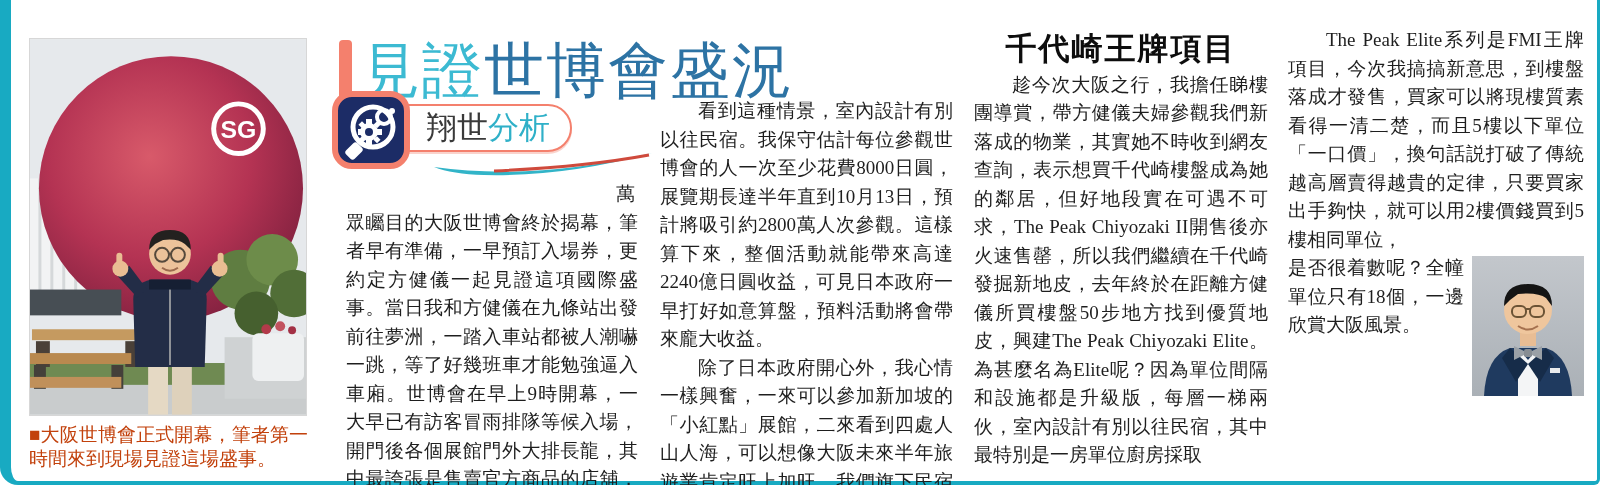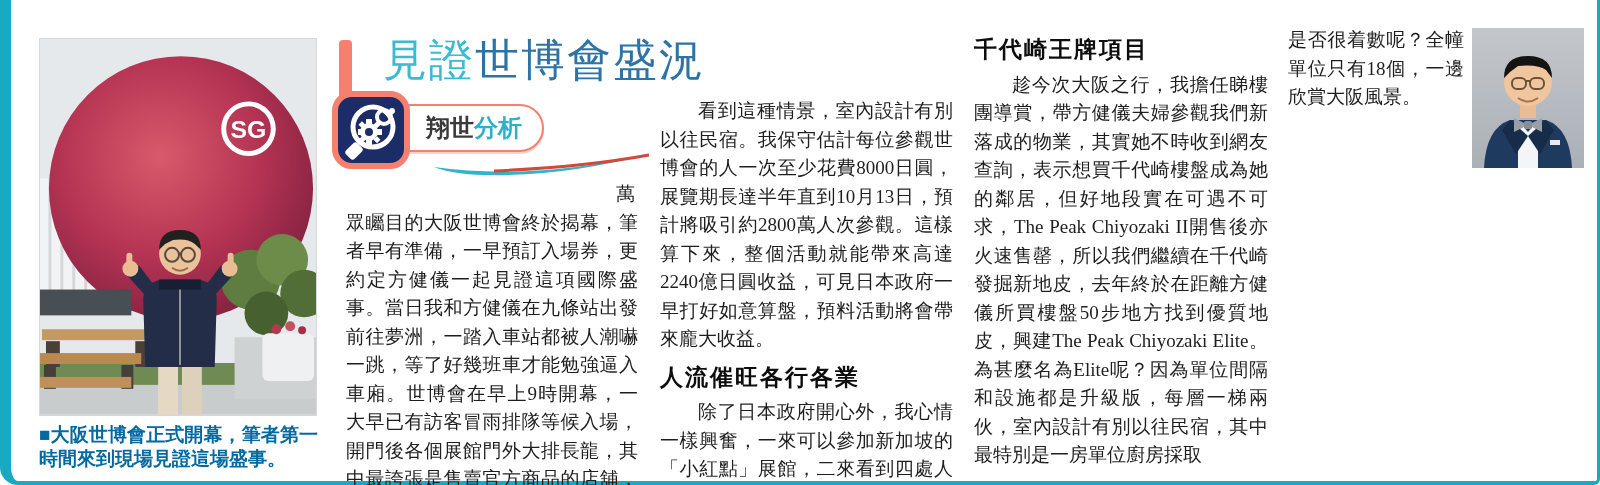--- a/index.html
+++ b/index.html
@@ -8,60 +8,60 @@
   #page {
     position:relative; width:1600px; height:485px; background:#ffffff; overflow:hidden;
   }
   
   .frame {
     position:absolute; inset:0; pointer-events:none;
     border-left:11px solid #18aac2; border-bottom:4px solid #18aac2; border-right:3px solid #18aac2;
     border-bottom-left-radius:18px; border-bottom-right-radius:6px;
   }
   
-  .figure { position:absolute; left:39px; top:38px; width:279px; }
+  .figure { position:absolute; left:29px; top:38px; width:279px; }
   .figure svg.photo { display:block; width:278px; height:378px; border:1px solid #d7d7d7; background:#e8eaec; }
   .caption {
-    margin-top:7px; font-family:"Liberation Sans", sans-serif; font-weight:bold;
-    font-size:19px; line-height:24px; color:#0369a1; text-align:justify;
+    margin-top:7px; font-family:"Liberation Sans", sans-serif; font-weight:normal;
+    font-size:19px; line-height:24px; color:#c2410c; text-align:justify;
   }
   
   .head-bar { position:absolute; left:339px; top:40px; width:13px; height:88px; background:#f4806d; border-radius:4px; }
   .headline {
-    position:absolute; left:383px; top:31px; font-family:"Liberation Sans", sans-serif;
-    font-size:44px; font-weight:400; letter-spacing:2px; white-space:nowrap;
+    position:absolute; left:360px; top:31px; font-family:"Liberation Sans", sans-serif;
+    font-size:60px; font-weight:400; letter-spacing:2px; white-space:nowrap;
   }
   .headline .hl-light { color:#3cbad2; }
   .headline .hl-dark  { color:#2d73a4; }
   
   .badge { position:absolute; left:332px; top:91px; width:310px; height:90px; }
   .badge .banner {
     position:absolute; left:64px; top:13px; height:48px; padding:0 20px 16px 28px;
     background:#ffffff; border:2px solid #f4806d; border-radius:10px 26px 26px 10px;
-    font-family:"Liberation Sans", sans-serif; font-weight:bold; font-size:24px; line-height:43px;
+    font-family:"Liberation Sans", sans-serif; font-weight:normal; font-size:31px; line-height:43px;
     box-shadow:0 2px 0 rgba(240,128,109,.35); white-space:nowrap;
   }
   .badge .banner .b-dark { color:#3a3a3a; }
   .badge .banner .b-cyan { color:#2fb0c8; }
   .badge .icon { position:absolute; left:0; top:0; }
   .badge .swoosh { position:absolute; left:92px; top:60px; }
   
   .col {
     position:absolute; color:#1e1e1e; font-size:19px; line-height:28.5px;
     text-align:justify; text-justify:inter-ideograph;
   }
   .col p.ind { text-indent:2em; }
   .col1 { left:346px; top:180px; width:292px; }
   .col1 p { text-indent:270px; }
   .col2 { left:660px; top:97px;  width:293px; }
   .col3 { left:974px; top:26px;  width:294px; }
   .col4 { left:1288px; top:26px; width:296px; }
   .subhead {
-    font-family:"Liberation Sans", sans-serif; font-weight:bold; font-size:23px; color:#0d0d0d;
-    letter-spacing:2px; margin:9px 0 7px; text-indent:0;
+    font-family:"Liberation Sans", sans-serif; font-weight:bold; font-size:31px; color:#0d0d0d;
+    text-align:center; letter-spacing:2px; margin:9px 0 7px; text-indent:0;
   }
   .col4 .bottom-row { display:flex; gap:8px; }
   .col4 .bottom-left { width:calc(100% - 120px); }
   .portrait { width:112px; height:140px; margin-top:2px; }
 </style>
 </head>
 <body>
 
 <div id="page">
   <div class="frame"></div>
@@ -171,30 +171,30 @@
       <path d="M70 20 Q160 16 225 4" fill="none" stroke="#cf4a3c" stroke-width="3"></path>
     </svg>
   </div>
 
   <div class="col col1">
     <p>萬眾矚目的大阪世博會終於揭幕，筆者早有準備，一早預訂入場券，更約定方健儀一起見證這項國際盛事。當日我和方健儀在九條站出發前往夢洲，一踏入車站都被人潮嚇一跳，等了好幾班車才能勉強逼入車廂。世博會在早上9時開幕，一大早已有訪客冒雨排隊等候入場，開門後各個展館門外大排長龍，其中最誇張是售賣官方商品的店舖，半小時內世博吉祥物Myaku-Myaku已宣布售罄。</p>
   </div>
 
   <div class="col col2">
     <p class="ind">看到這種情景，室內設計有別以往民宿。我保守估計每位參觀世博會的人一次至少花費8000日圓，展覽期長達半年直到10月13日，預計將吸引約2800萬人次參觀。這樣算下來，整個活動就能帶來高達2240億日圓收益，可見日本政府一早打好如意算盤，預料活動將會帶來龐大收益。</p>
-    <p class="subhead">人流催旺各行各業</p>
     <p class="ind">除了日本政府開心外，我心情一樣興奮，一來可以參加新加坡的「小紅點」展館，二來看到四處人山人海，可以想像大阪未來半年旅遊業肯定旺上加旺。我們旗下民宿在4、5月</p>
   </div>
 
   <div class="col col3">
     <p class="subhead">千代崎王牌項目</p>
     <p class="ind">趁今次大阪之行，我擔任睇樓團導賞，帶方健儀夫婦參觀我們新落成的物業，其實她不時收到網友查詢，表示想買千代崎樓盤成為她的鄰居，但好地段實在可遇不可求，The Peak Chiyozaki II開售後亦火速售罄，所以我們繼續在千代崎發掘新地皮，去年終於在距離方健儀所買樓盤50步地方找到優質地皮，興建The Peak Chiyozaki Elite。為甚麼名為Elite呢？因為單位間隔和設施都是升級版，每層一梯兩伙，室內設計有別以往民宿，其中最特別是一房單位廚房採取</p>
   </div>
 
   <div class="col col4">
+    <p class="ind">The Peak Elite系列是FMI王牌項目，今次我搞搞新意思，到樓盤落成才發售，買家可以將現樓質素看得一清二楚，而且5樓以下單位「一口價」，換句話説打破了傳統越高層賣得越貴的定律，只要買家出手夠快，就可以用2樓價錢買到5樓相同單位，</p>
     <div class="bottom-row">
       <div class="bottom-left">
         <p>是否很着數呢？全幢單位只有18個，一邊欣賞大阪風景。</p>
 
       </div>
       <svg class="portrait" viewBox="0 0 112 140" xmlns="http://www.w3.org/2000/svg">
         <defs>
           <linearGradient id="pbg" x1="0" y1="0" x2="0" y2="1">
             <stop offset="0%" stop-color="#c3c7cc"></stop>
               <stop offset="100%" stop-color="#aab0b6"></stop>

